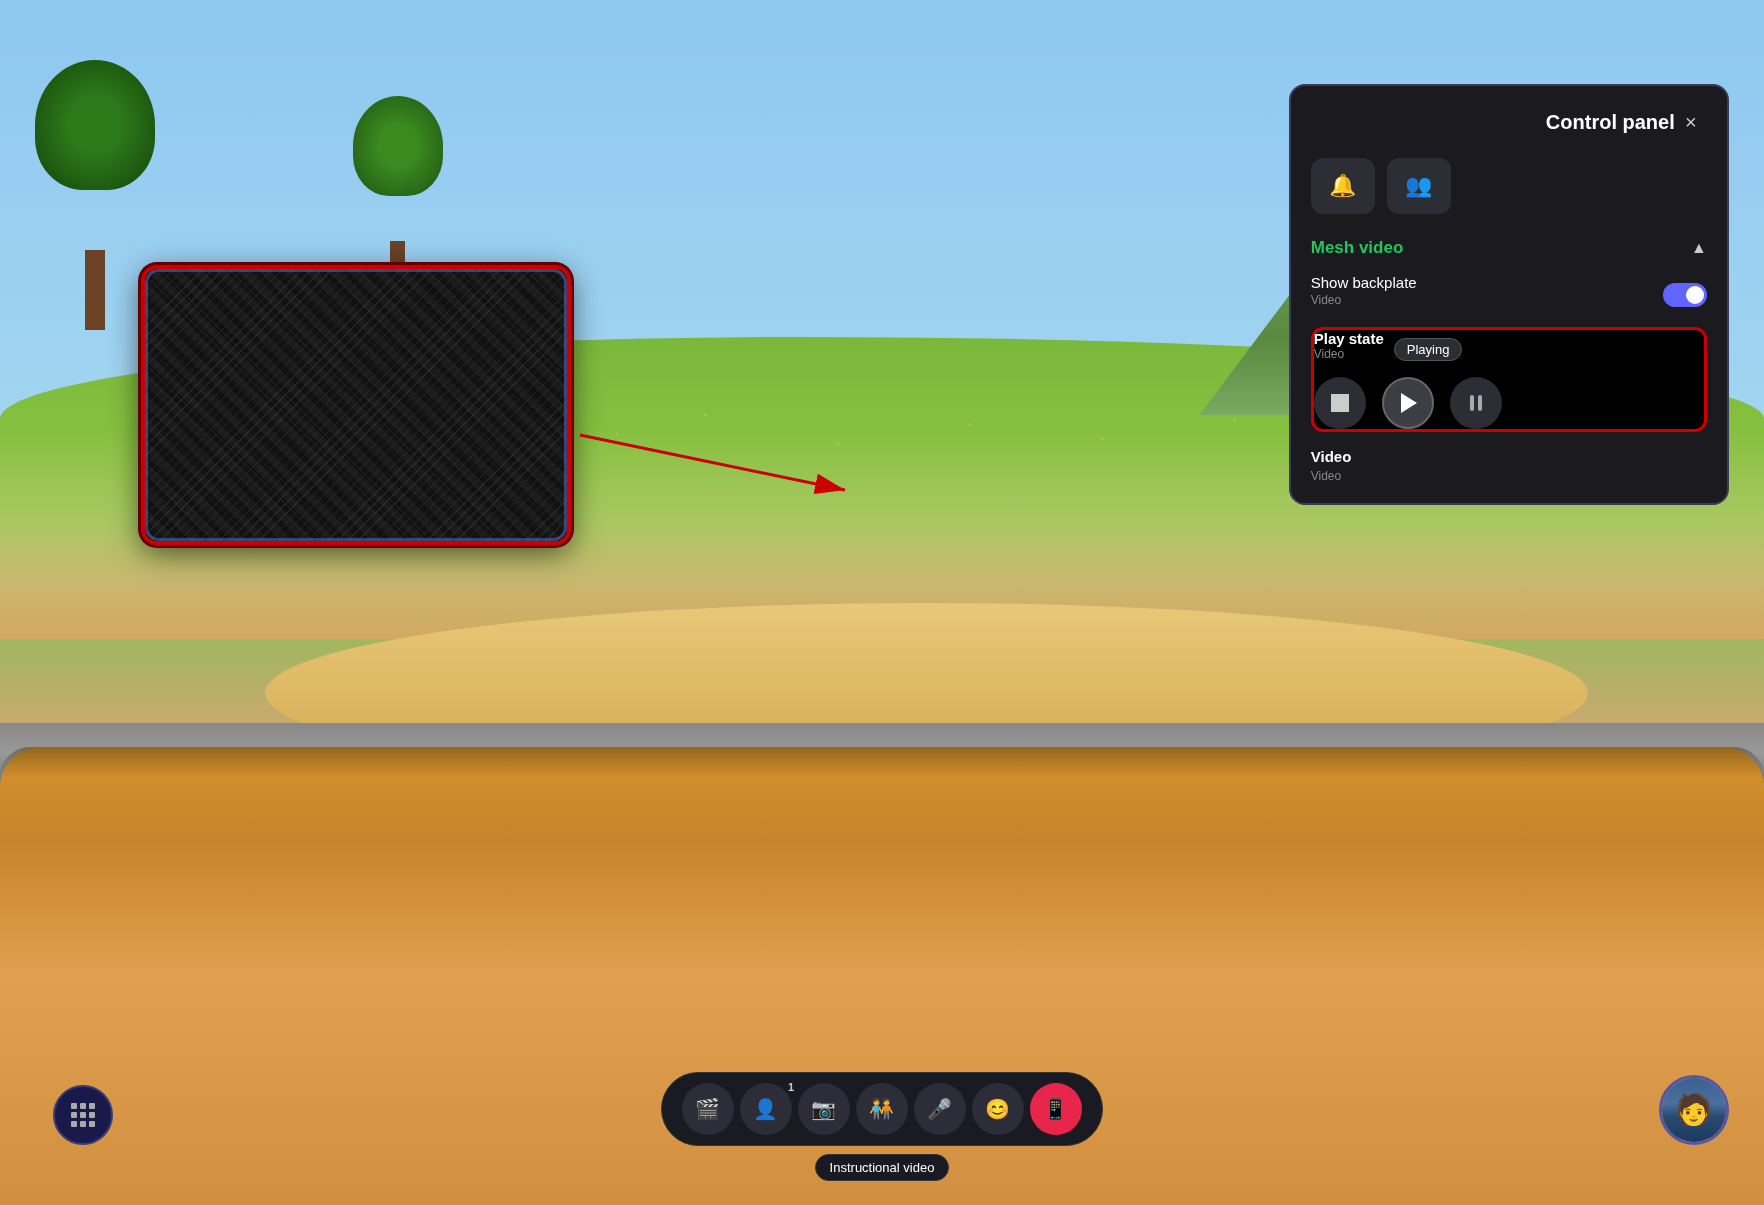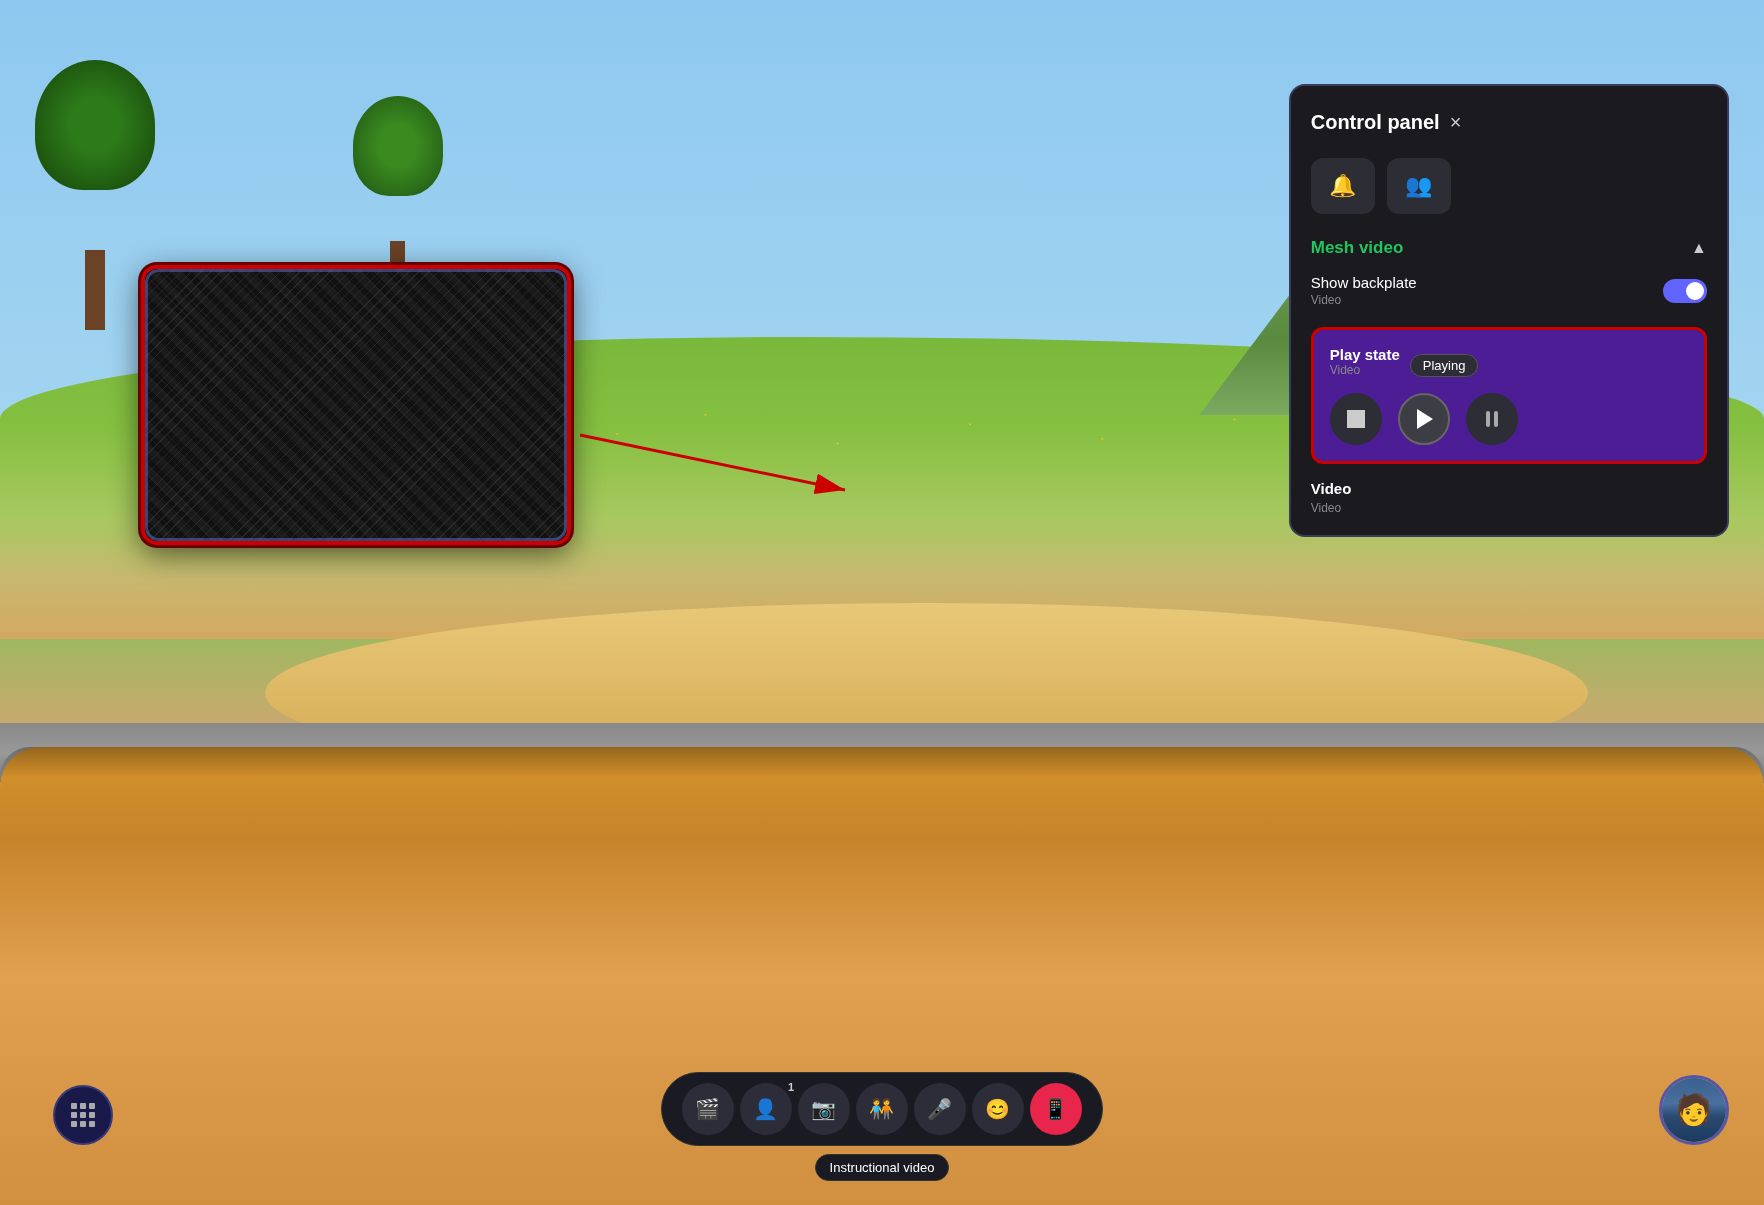--- a/index.html
+++ b/index.html
@@ -198,21 +198,21 @@
       border-radius: 16px;
       border: 2px solid #3a3a5a;
       padding: 20px;
       z-index: 20;
       color: #fff;
     }
 
     .panel-header {
       display: flex;
       align-items: center;
-      justify-content: flex-start;
+      justify-content: flex-end;
       margin-bottom: 20px;
     }
 
     .panel-title {
       font-size: 20px;
       font-weight: 600;
       color: #ffffff;
     }
 
     .close-btn {
@@ -266,21 +266,21 @@
 
     .chevron-up {
       color: #ccc;
       font-size: 16px;
       cursor: pointer;
     }
 
     
     .setting-row {
       display: flex;
-      align-items: center;
+      align-items: flex-end;
       justify-content: space-between;
       margin-bottom: 20px;
     }
 
     .setting-label {
       font-size: 15px;
       font-weight: 500;
       color: #ffffff;
     }
 
@@ -308,23 +308,22 @@
       width: 18px;
       height: 18px;
       background: white;
       border-radius: 50%;
     }
 
     
     .play-state-section {
       border: 3px solid #cc0000;
       border-radius: 12px;
-      padding: 16px;
       margin-bottom: 16px;
-      background: #4c1d95;
+      background: #000000;
     }
 
     .play-state-header {
       display: flex;
       align-items: center;
       gap: 10px;
       margin-bottom: 16px;
     }
 
     .play-state-title {

